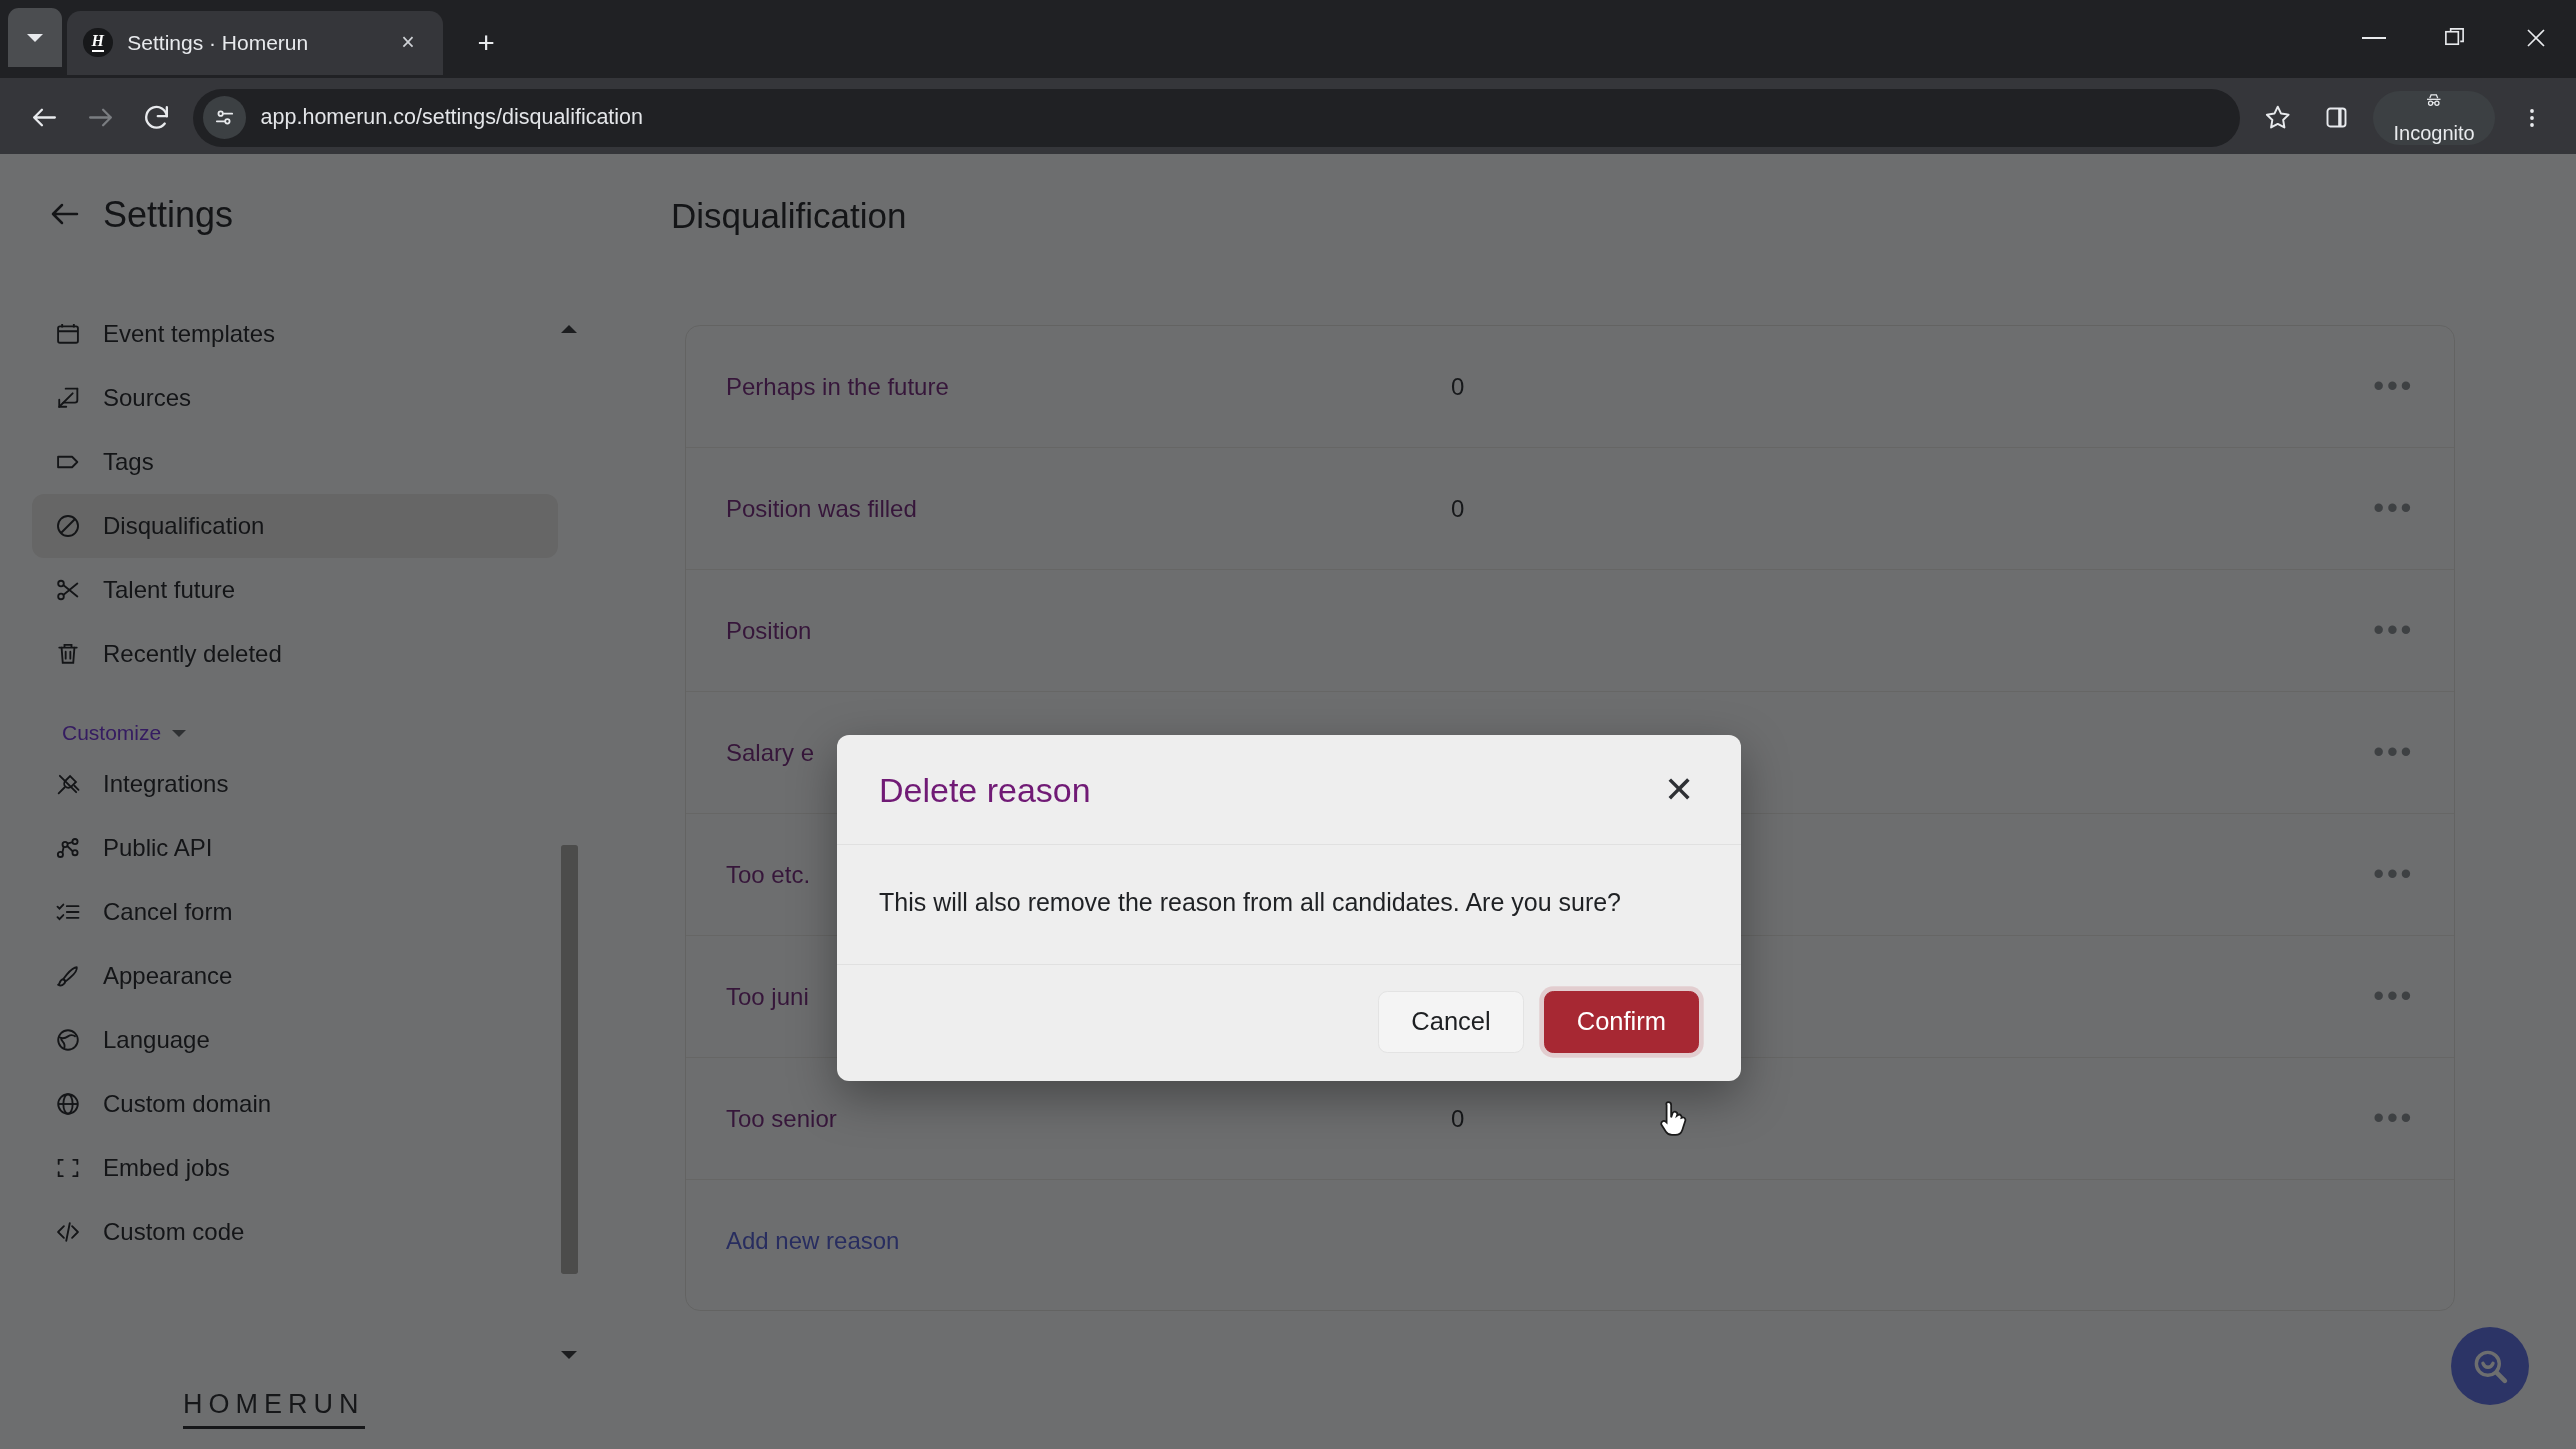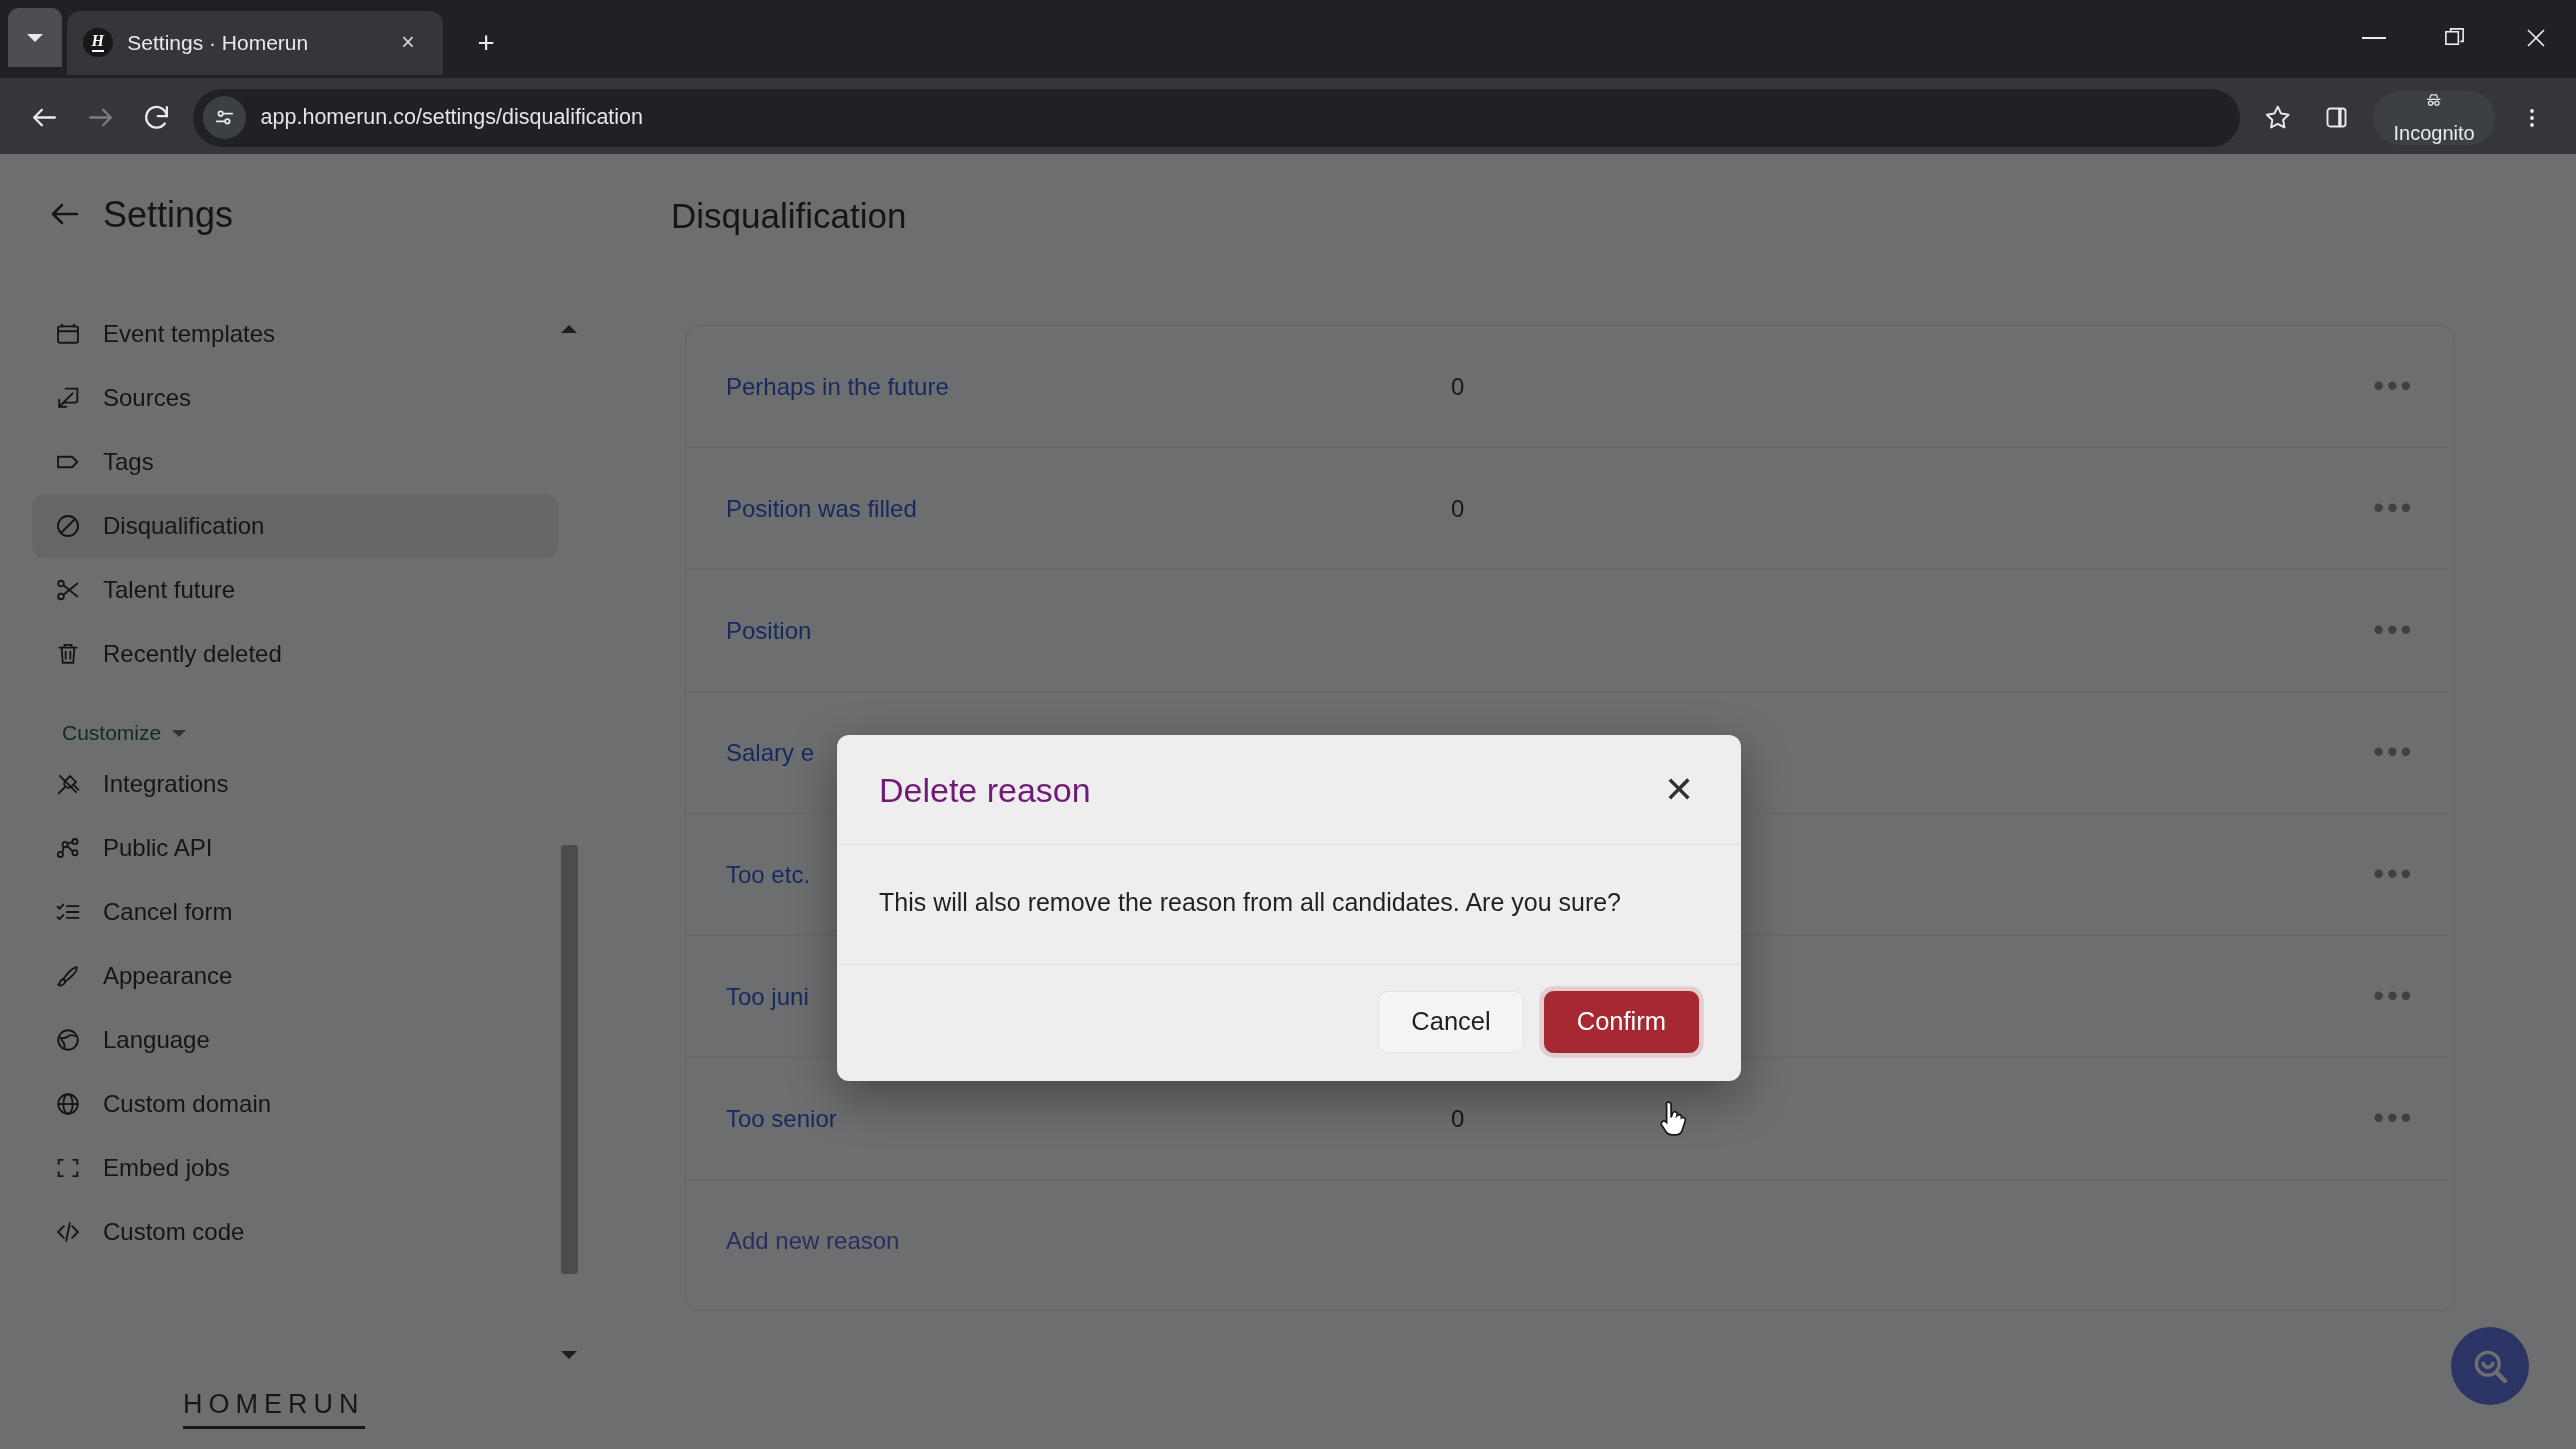--- a/index.html
+++ b/index.html
@@ -111,21 +111,21 @@
     border-radius: 12px;
   }
   .sb-item.active { background: #eceae6; }
   .sb-item .lbl { font-size: 24px; color: #15161a; white-space: nowrap; }
   .sb-icon { width: 31px; height: 31px; flex: 0 0 31px;
              display: flex; align-items: center; justify-content: center; }
 
   .sb-group {
     margin: 35px 0 6.7px 62px; display: flex; align-items: center; gap: 10.7px;
   }
-  .sb-group .lbl { font-size: 21px; color: #14532d; }
+  .sb-group .lbl { font-size: 21px; color: #6d28d9; }
   .caret-dn { width: 0; height: 0; border-left: 7.4px solid transparent;
               border-right: 7.4px solid transparent; border-top: 7.4px solid #5d5f63; }
 
   .sb-logo {
     position: absolute; left: 183px; bottom: 20px; text-align: center;
   }
   .sb-logo .word { font-size: 27px; letter-spacing: 6px; color: #1b1c1f;
                    font-weight: 400; }
   .sb-logo .rule { height: 3.4px; background: #1b1c1f; margin-top: 5.4px; }
 
@@ -152,21 +152,21 @@
 
   .card {
     position: absolute; left: 95px; right: 121px; top: 171px; bottom: 138px;
     border: 1.3px solid #e4e2de; border-radius: 14.8px; overflow: hidden; background: #fff;
   }
   .row {
     display: flex; align-items: center; height: 122px;
     border-bottom: 1.3px solid #ece9e5; padding: 0 40px;
   }
   .row:last-child { border-bottom: none; align-items: center; }
-  .row .c-name { width: 725px; font-size: 24px; color: #1d4ed8; }
+  .row .c-name { width: 725px; font-size: 24px; color: #701a75; }
   .row .c-count { width: 470px; font-size: 24px; color: #1c1d20; }
   .row .c-act { flex: 1; display: flex; justify-content: flex-end; }
   .dots { color: #85888d; font-size: 31px; letter-spacing: 2.7px; line-height: .6; }
   .row.addrow .c-name { color: #4b55d4; }
 
   .help-fab {
     position: absolute; right: 47px; bottom: 44px; width: 78px; height: 78px;
     border-radius: 50%; background: #5667e8;
     display: flex; align-items: center; justify-content: center;
   }

